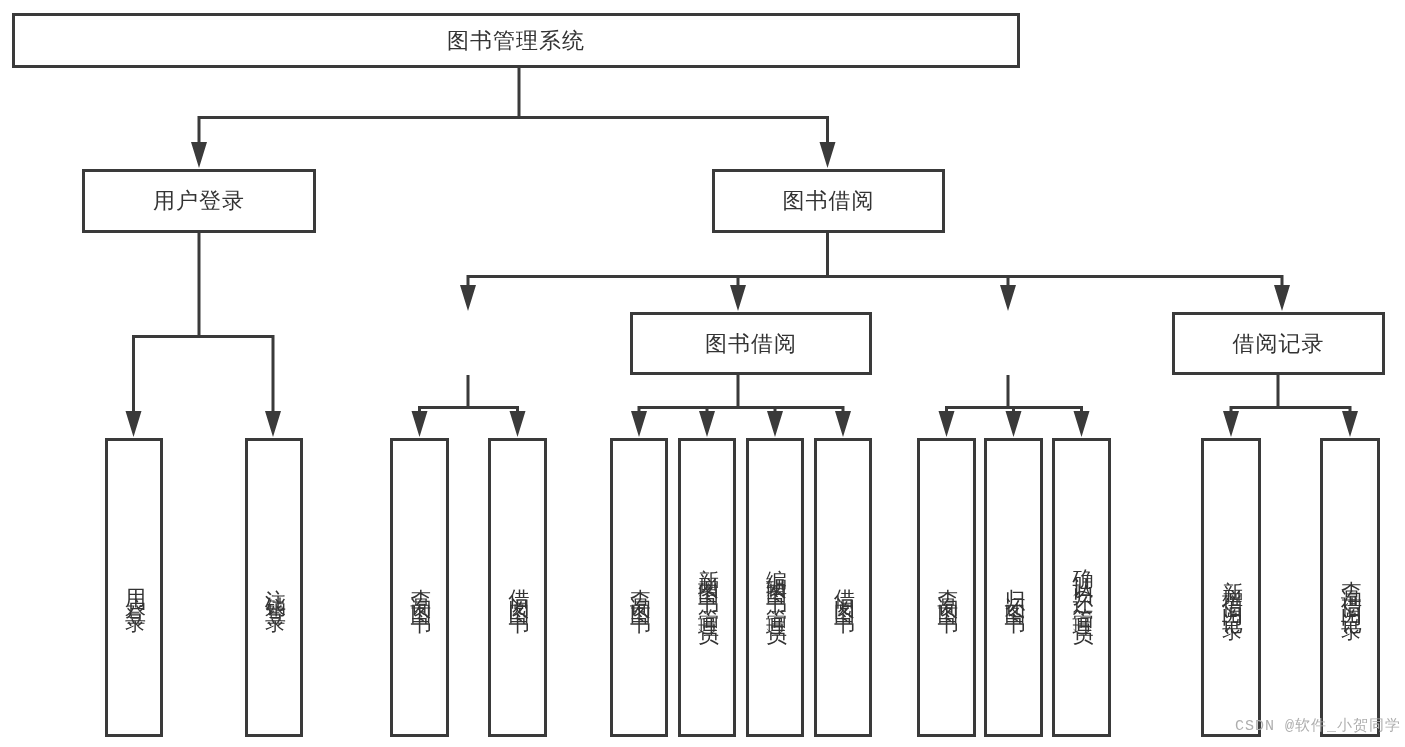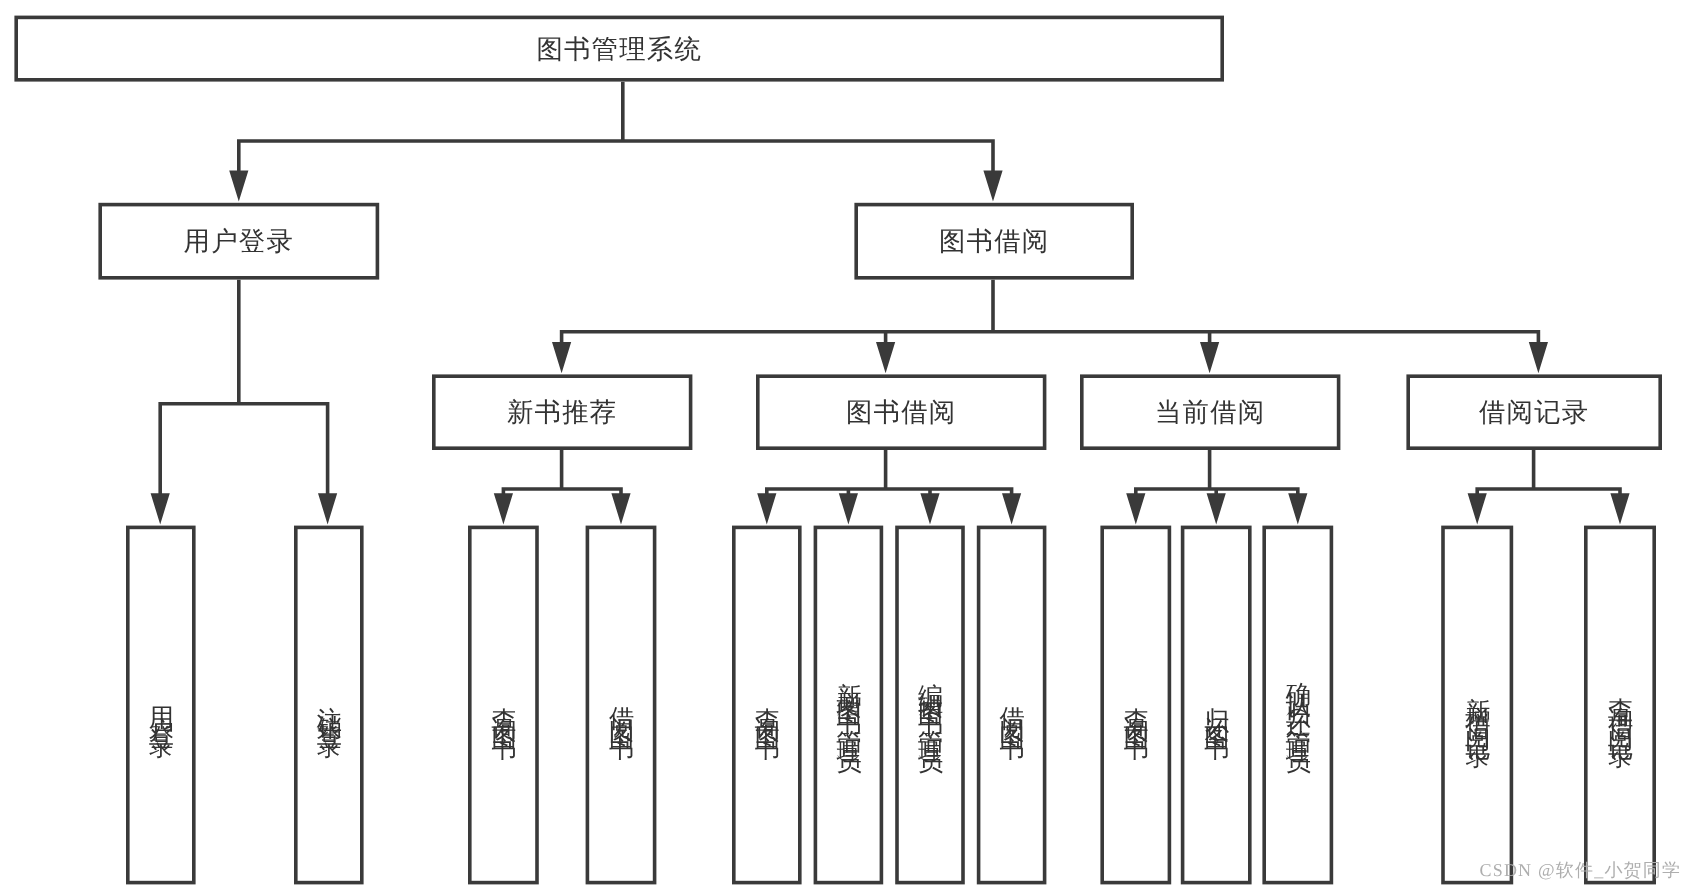--- a/index.html
+++ b/index.html
@@ -1,18 +1,18 @@
 <!DOCTYPE html>
 <html><head>
 <meta charset="utf-8">
 <style>
   html,body{margin:0;padding:0;background:#ffffff;}
   .canvas{
     position:relative;width:1405px;height:747px;background:#ffffff;
-    font-family:Liberation Serif, serif;color:#333333;overflow:hidden;
+    font-family:Liberation Mono, monospace;color:#333333;overflow:hidden;
   }
   .connectors{position:absolute;left:0;top:0;width:1405px;height:747px;}
   .hbox{
     position:absolute;box-sizing:border-box;background:#ffffff;
     border:3px solid #3a3a3a;display:flex;align-items:center;justify-content:center;
     font-size:22px;font-weight:500;letter-spacing:1px;white-space:nowrap;
   }
   .vbox{
     position:absolute;box-sizing:border-box;background:#ffffff;
     border:3px solid #3a3a3a;top:438px;height:299px;
@@ -69,23 +69,21 @@
              M1073.5 411 H1089.5 L1081.5 437 Z
              M1223 411 H1239 L1231 437 Z
              M1342 411 H1358 L1350 437 Z"></path>
   </svg>
 
   <div class="hbox" style="left:12px;top:13px;width:1008px;height:55px">图书管理系统</div>
 
   <div class="hbox" style="left:82px;top:169px;width:234px;height:64px">用户登录</div>
   <div class="hbox" style="left:712px;top:169px;width:233px;height:64px">图书借阅</div>
 
-  <div class="hbox" style="left:360px;top:312px;width:217px;height:63px">新书推荐</div>
   <div class="hbox" style="left:630px;top:312px;width:242px;height:63px">图书借阅</div>
-  <div class="hbox" style="left:900px;top:312px;width:217px;height:63px">当前借阅</div>
   <div class="hbox" style="left:1172px;top:312px;width:213px;height:63px">借阅记录</div>
 
   <div class="vbox" style="left:105px;width:58px">用户登录</div>
   <div class="vbox" style="left:245px;width:58px">注销登录</div>
 
   <div class="vbox" style="left:390px;width:59px">查询图书</div>
   <div class="vbox" style="left:488px;width:59px">借阅图书</div>
 
   <div class="vbox" style="left:610px;width:58px">查询图书</div>
   <div class="vbox" style="left:678px;width:58px">新增图书（管理员）</div>

